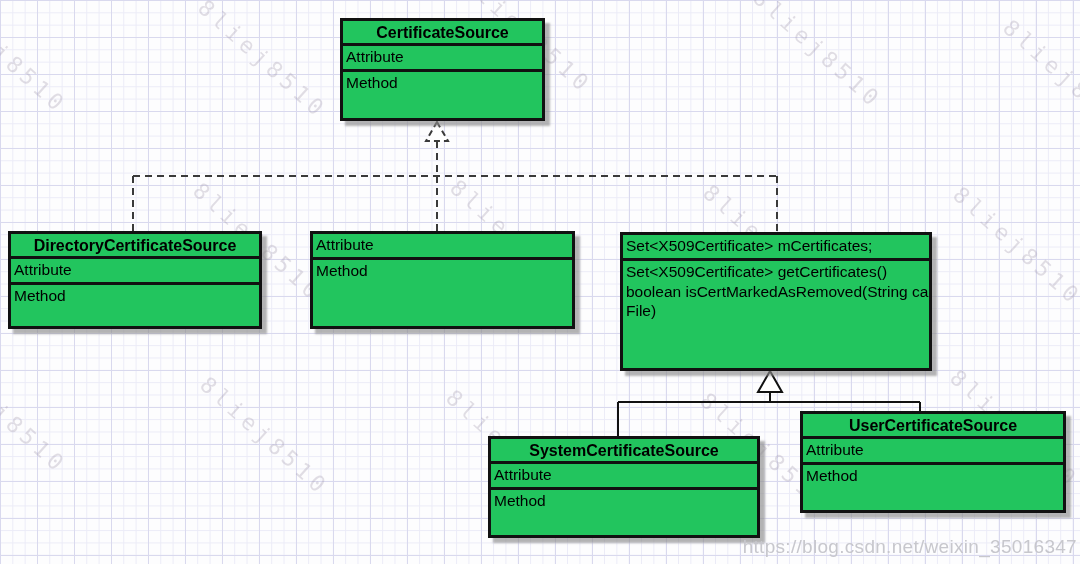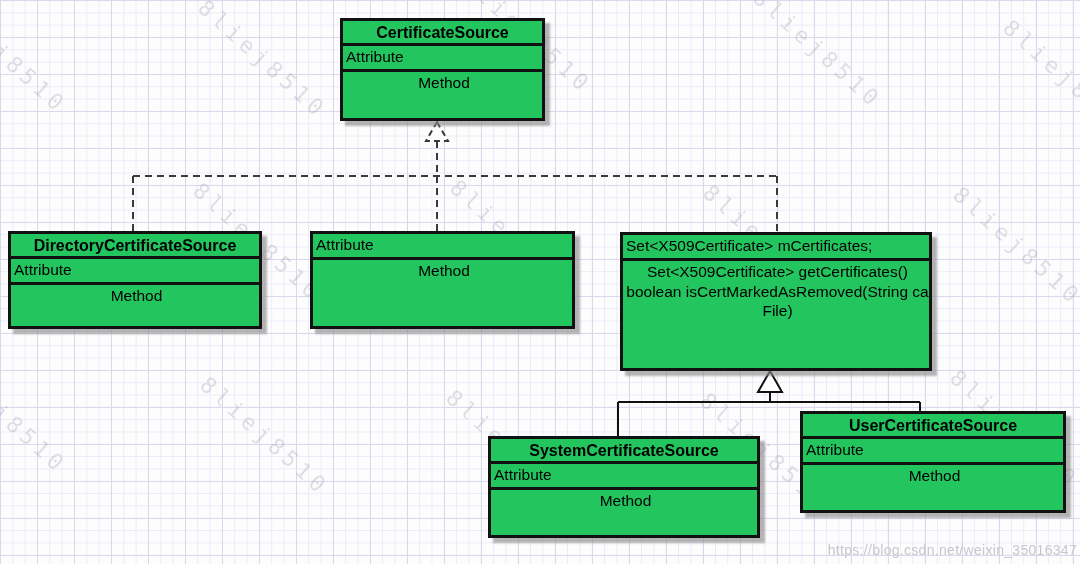--- a/index.html
+++ b/index.html
@@ -34,25 +34,25 @@
     font-weight:bold;font-size:16px;text-align:center;line-height:23px;
     overflow:hidden;white-space:nowrap;color:#000;
   }
   .uml-attrs{
     height:26px;box-sizing:border-box;border-bottom:3px solid #111;
     font-size:15.5px;line-height:22px;padding:0 0 4px 3px;
     overflow:hidden;color:#000;
   }
   .uml-methods{
     flex:1;font-size:15.5px;line-height:19.5px;padding:1px 0 0 3px;
-    overflow:hidden;word-break:break-all;color:#000;text-align:center;
+    overflow:hidden;word-break:break-all;color:#000;
   }
   .footer-wm{
     position:absolute;right:3px;bottom:6px;z-index:4;
-    font-size:14px;color:#c7c7cd;letter-spacing:.3px;
+    font-size:19px;color:#c7c7cd;letter-spacing:.3px;
   }
 </style>
 </head>
 <body>
 
 <div id="watermark-layer">
     <span class="wm" style="left: -50px; top: -10px;">8liej8510</span>
     <span class="wm" style="left: 210px; top: -5px;">8liej8510</span>
     <span class="wm" style="left: 475px; top: -30px;">8liej8510</span>
     <span class="wm" style="left: 765px; top: -15px;">8liej8510</span>

